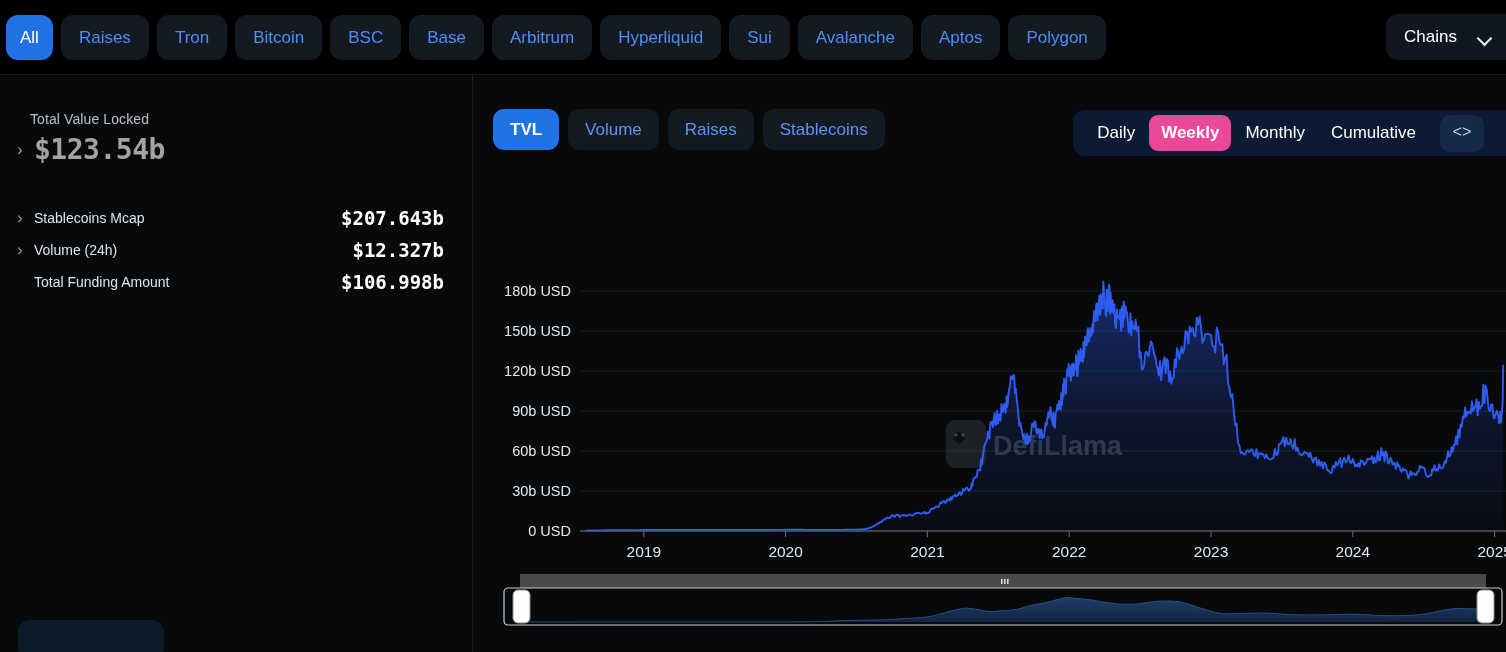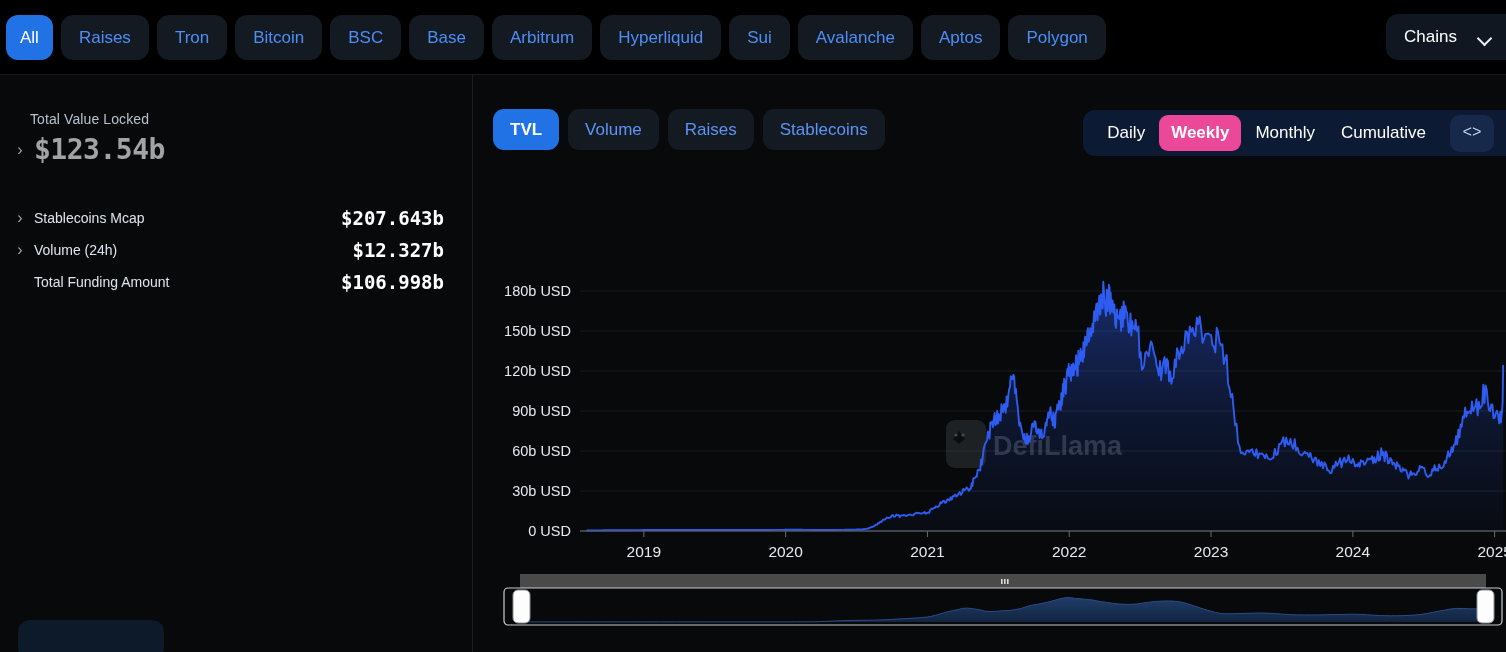--- a/index.html
+++ b/index.html
@@ -103,21 +103,21 @@
     cursor: pointer; white-space: nowrap;
   }
   .ctab.active { background: #2172e5; color: #ffffff; font-weight: 600; }
 
   .interval-group {
     position: absolute; right: 0px; top: 35px;
     height: 46px;
     background: #0c1a33;
     border-radius: 12px 0 0 12px;
     display: flex; align-items: center; gap: 2px;
-    padding: 4px 12px 4px 12px;
+    padding: 4px 22px 4px 12px;
   }
   .ibtn {
     height: 36px; padding: 0 12px; border-radius: 9px;
     display: flex; align-items: center; justify-content: center;
     color: #ffffff; font-size: 17px; cursor: pointer; white-space: nowrap;
     background: transparent;
   }
   .ibtn.active { background: #ec4899; font-weight: 600; }
   .code-btn {
     height: 37px; width: 44px; margin-left: 10px; border-radius: 10px;

